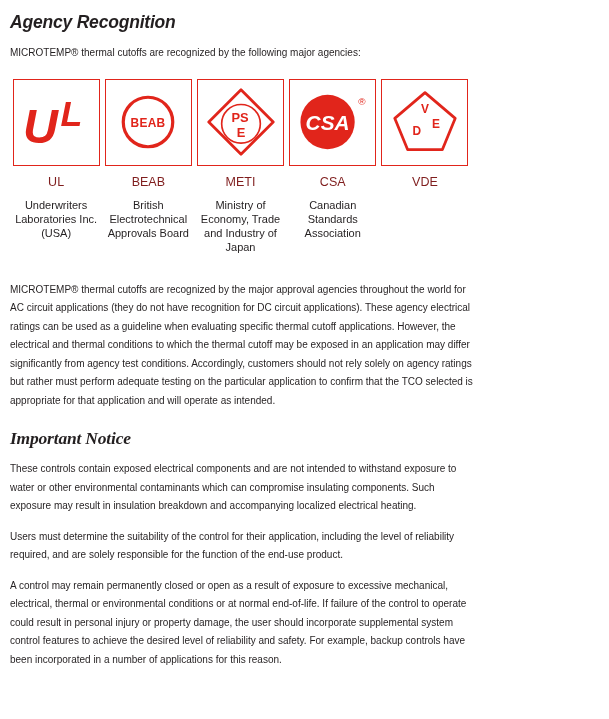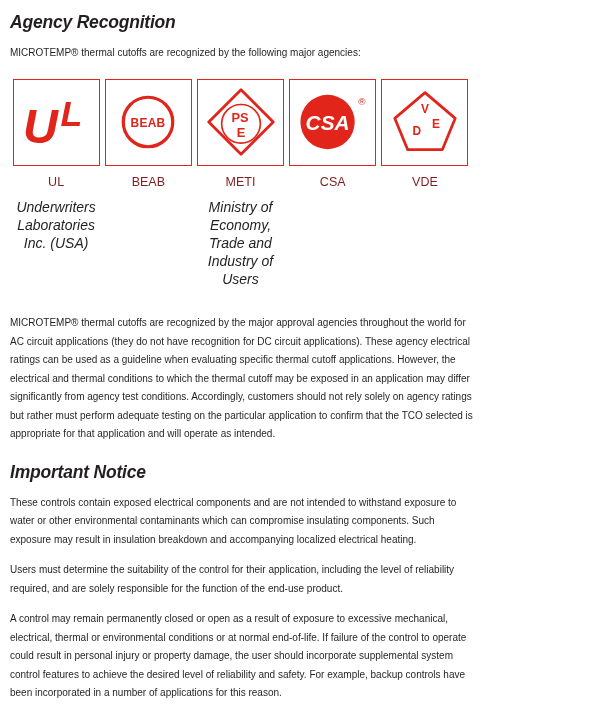--- a/index.html
+++ b/index.html
@@ -49,28 +49,27 @@
     align-items: center;
     justify-content: center;
     background: #ffffff;
   }
   .agency-abbr {
     font-size: 12.5px;
     margin-top: 9px;
     color: #7f1d1d;
   }
   .agency-name {
-    font-size: 14px;
-    font-style: italic;
+    font-size: 11px;
     line-height: 1.3;
     margin-top: 9px;
     max-width: 104px;
     color: #231F20;
   }
-  .notice-title { margin-top: 18px; }
+  .notice-title { margin-top: 18px; font-family: Liberation Serif, serif; }
   .logo-svg text { font-family: "Liberation Sans", sans-serif; }
 </style>
 </head>
 <body>
 
 <div class="page">
 
   <h1 class="section-title">Agency Recognition</h1>
 
   <p class="body-text intro-text">MICROTEMP® thermal cutoffs are recognized by the following major agencies:</p>
@@ -89,44 +88,46 @@
     </div>
 
     <div class="agency">
       <div class="logo-box">
         <svg class="logo-svg" viewBox="0 0 72 72" width="66" height="66">
           <circle cx="36" cy="36" r="27" fill="none" stroke="#E1251B" stroke-width="3.5"></circle>
           <text x="36" y="41" text-anchor="middle" font-size="13" font-weight="bold" fill="#E1251B" letter-spacing="0.3">BEAB</text>
         </svg>
       </div>
       <div class="agency-abbr">BEAB</div>
+      <div class="agency-name">British Electrotechnical Approvals Board</div>
     </div>
 
     <div class="agency">
       <div class="logo-box">
         <svg class="logo-svg" viewBox="0 0 76 76" width="70" height="70">
           <polygon points="38,3 73,38 38,73 3,38" fill="none" stroke="#E1251B" stroke-width="3" stroke-linejoin="round"></polygon>
           <circle cx="38" cy="40" r="21" fill="none" stroke="#E1251B" stroke-width="1.8"></circle>
           <text x="37" y="38" text-anchor="middle" font-size="14" font-weight="bold" fill="#E1251B">PS</text>
           <text x="38" y="54" text-anchor="middle" font-size="14" font-weight="bold" fill="#E1251B">E</text>
         </svg>
       </div>
       <div class="agency-abbr">METI</div>
-      <div class="agency-name">Ministry of Economy, Trade and Industry of Users</div>
+      <div class="agency-name">Ministry of Economy, Trade and Industry of Japan</div>
     </div>
 
     <div class="agency">
       <div class="logo-box">
         <svg class="logo-svg" viewBox="0 0 84 72" width="76" height="66">
           <circle cx="36" cy="36" r="30" fill="#E1251B"></circle>
           <text x="36" y="45" text-anchor="middle" font-size="23" font-weight="bold" font-style="italic" fill="#ffffff">CSA</text>
           <text x="70" y="17" font-size="11" fill="#E1251B">®</text>
         </svg>
       </div>
       <div class="agency-abbr">CSA</div>
+      <div class="agency-name">Canadian Standards Association</div>
     </div>
 
     <div class="agency">
       <div class="logo-box">
         <svg class="logo-svg" viewBox="0 0 76 72" width="70" height="66">
           <path d="M38 4 L71 32 L57 66 L19 66 L5 32 Z" fill="none" stroke="#E1251B" stroke-width="3" stroke-linejoin="round"></path>
           <text x="38" y="26" text-anchor="middle" font-size="13" font-weight="bold" fill="#E1251B">V</text>
           <text x="29" y="50" text-anchor="middle" font-size="13" font-weight="bold" fill="#E1251B">D</text>
           <text x="50" y="43" text-anchor="middle" font-size="13" font-weight="bold" fill="#E1251B">E</text>
         </svg>

